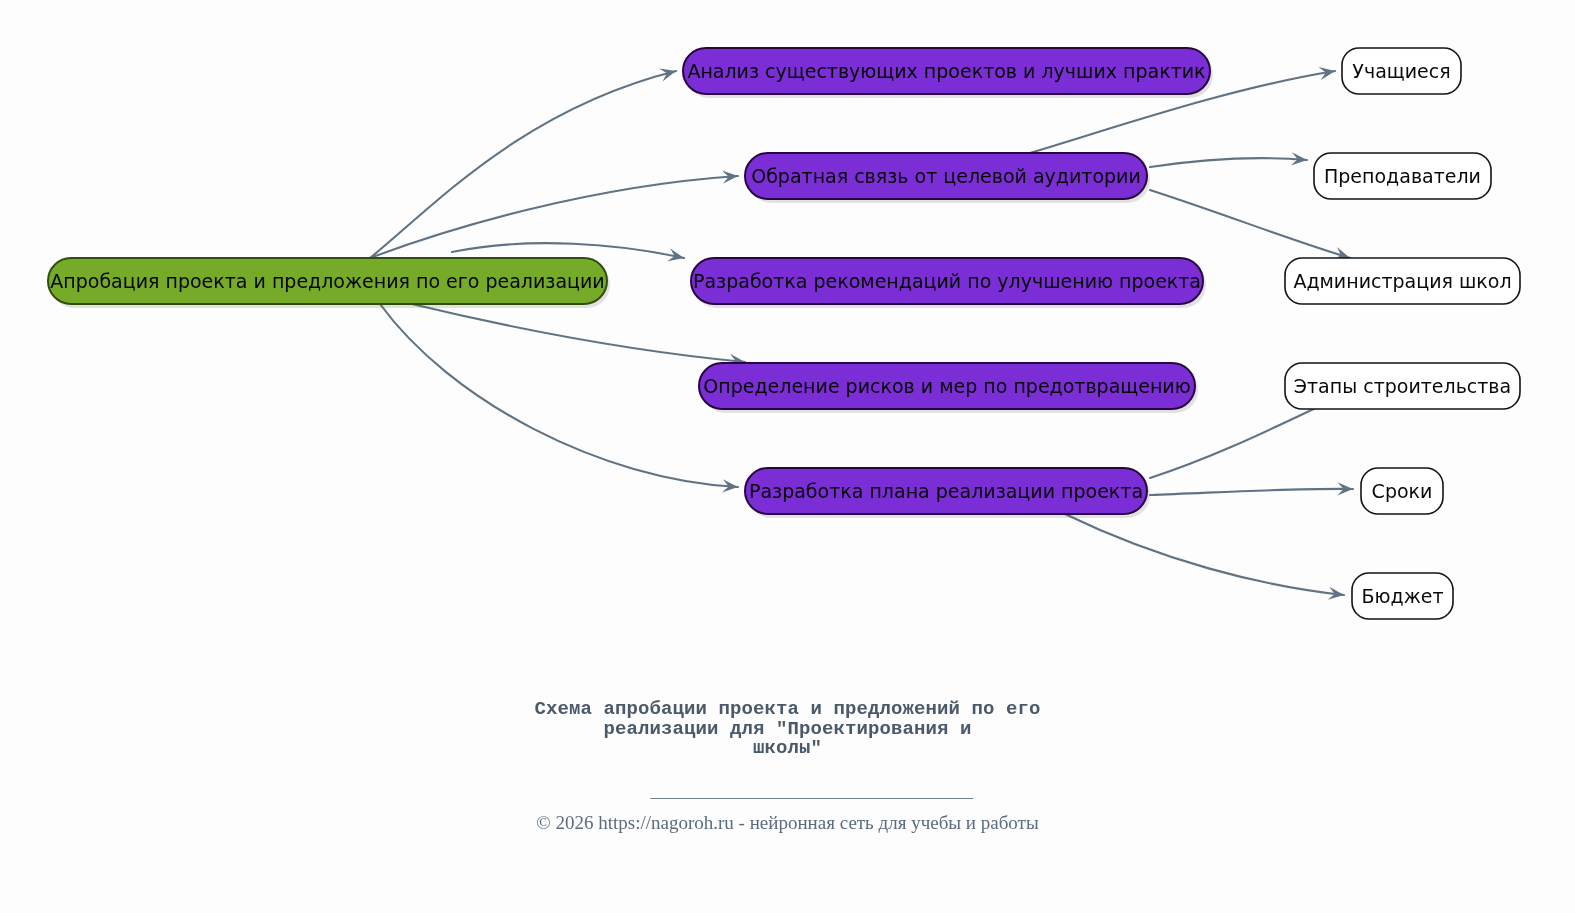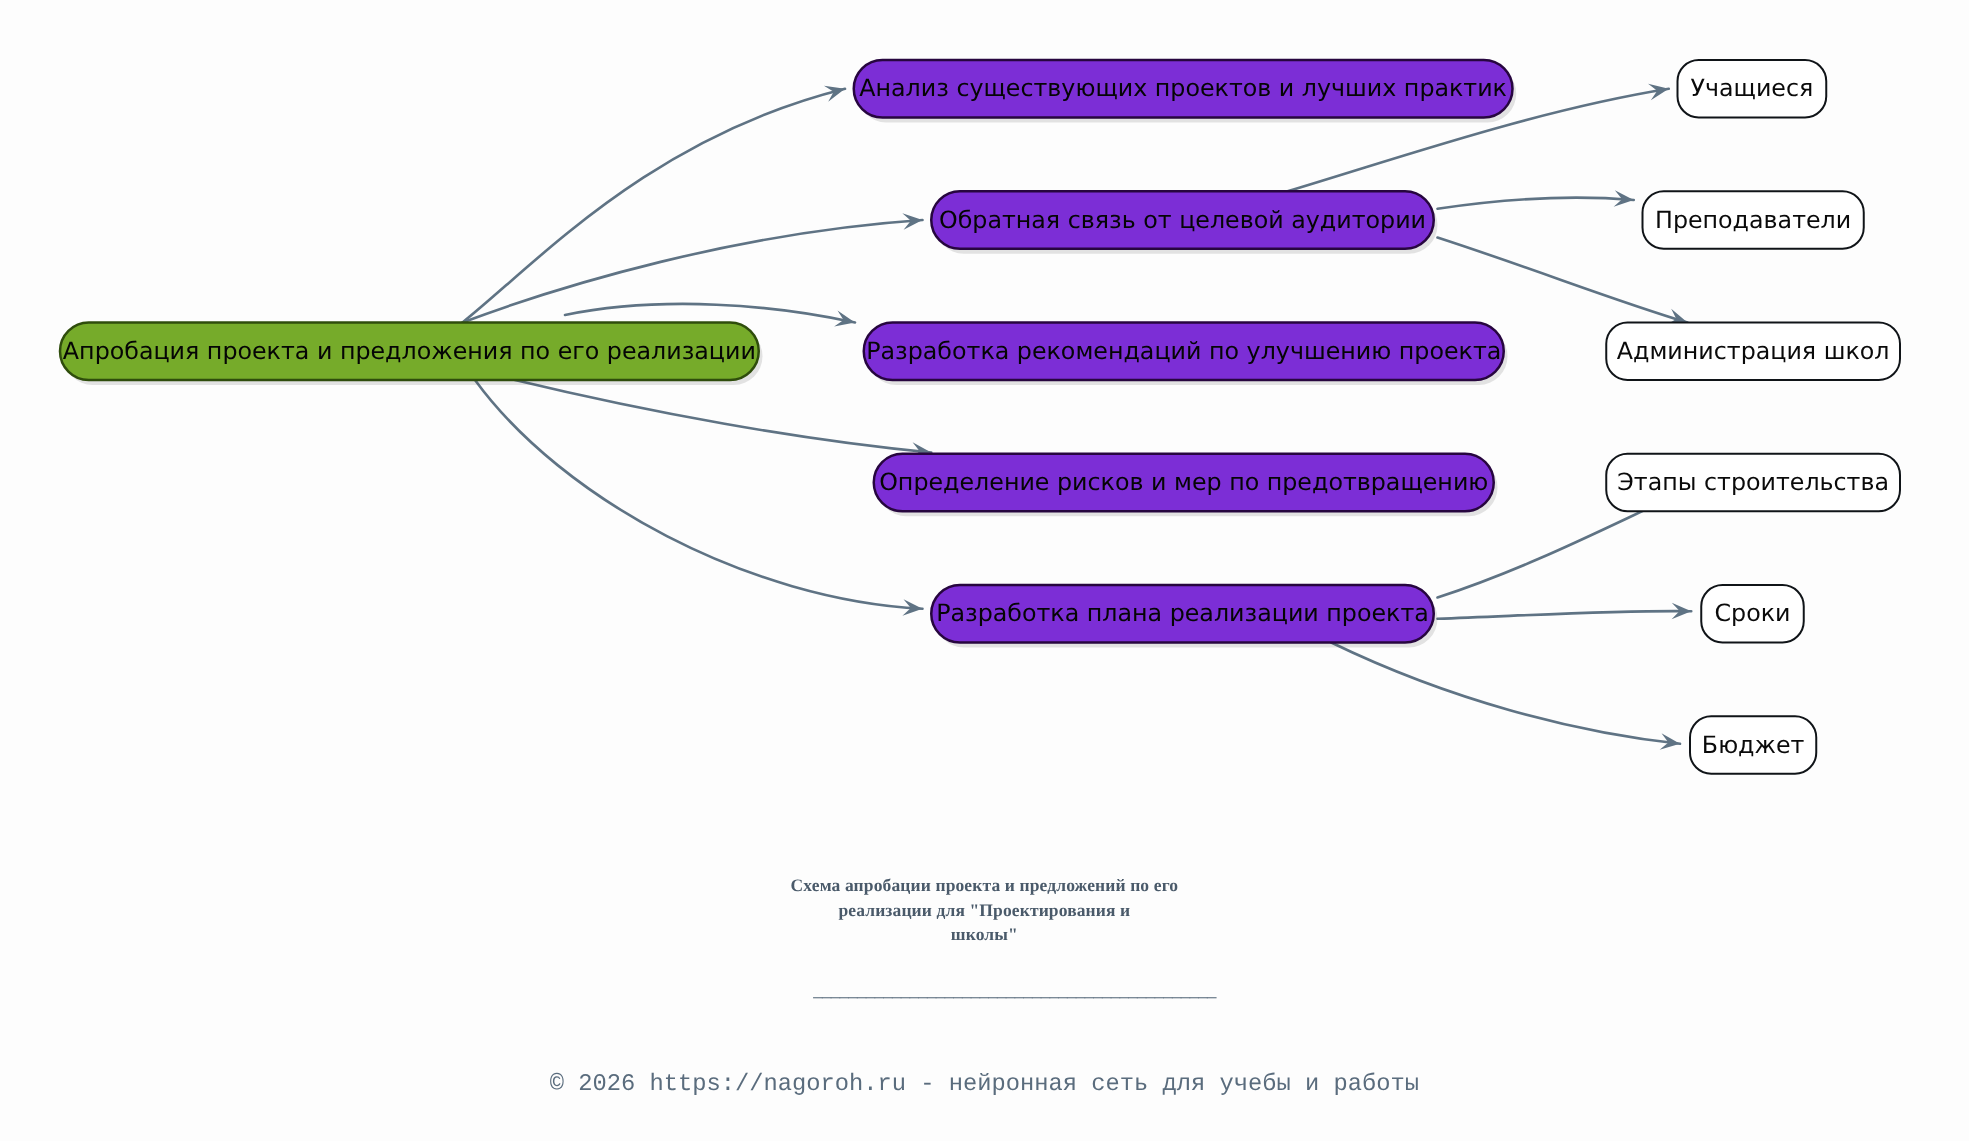--- a/index.html
+++ b/index.html
@@ -69,44 +69,43 @@
     fill: #0a0a0a;
   }
   .footer {
     position: absolute;
     left: 0;
     width: 1575px;
     text-align: center;
   }
   #footer-title {
     top: 700px;
-    font-family: Liberation Serif, serif;
-    font-size: 14px;
+    font-family: Liberation Mono, monospace;
+    font-size: 19px;
     font-weight: bold;
     line-height: 19.5px;
     color: #4a5a6a;
     letter-spacing: 0.1px;
   }
   #footer-title .ft-line { display: block; }
   #footer-divider {
     top: 781px;
     font-family: "DejaVu Sans", sans-serif;
     font-size: 15px;
     color: #6d7d8c;
     letter-spacing: -0.5px;
     white-space: nowrap;
     overflow: hidden;
     margin-left: 24px;
   }
   #footer-copyright {
     top: 812px;
-    font-family: Liberation Mono, monospace;
+    font-family: Liberation Serif, serif;
     font-size: 19px;
     color: #5a6c7d;
-    margin-top: 44px;
   }
 </style>
 </head>
 <body>
 
 <div id="diagram-root">
   <svg class="canvas" id="canvas" viewBox="0 0 1575 913">
       <g>
         <path d="M 370 258 C 430 210 520 110 676 71" class="edge"></path>
         <polygon points="676,71 662.5358250100397,81.37863150129773 666.9563742691079,73.37388576800707 659.1742444260128,68.57225426281099" class="edge-head"></polygon>

